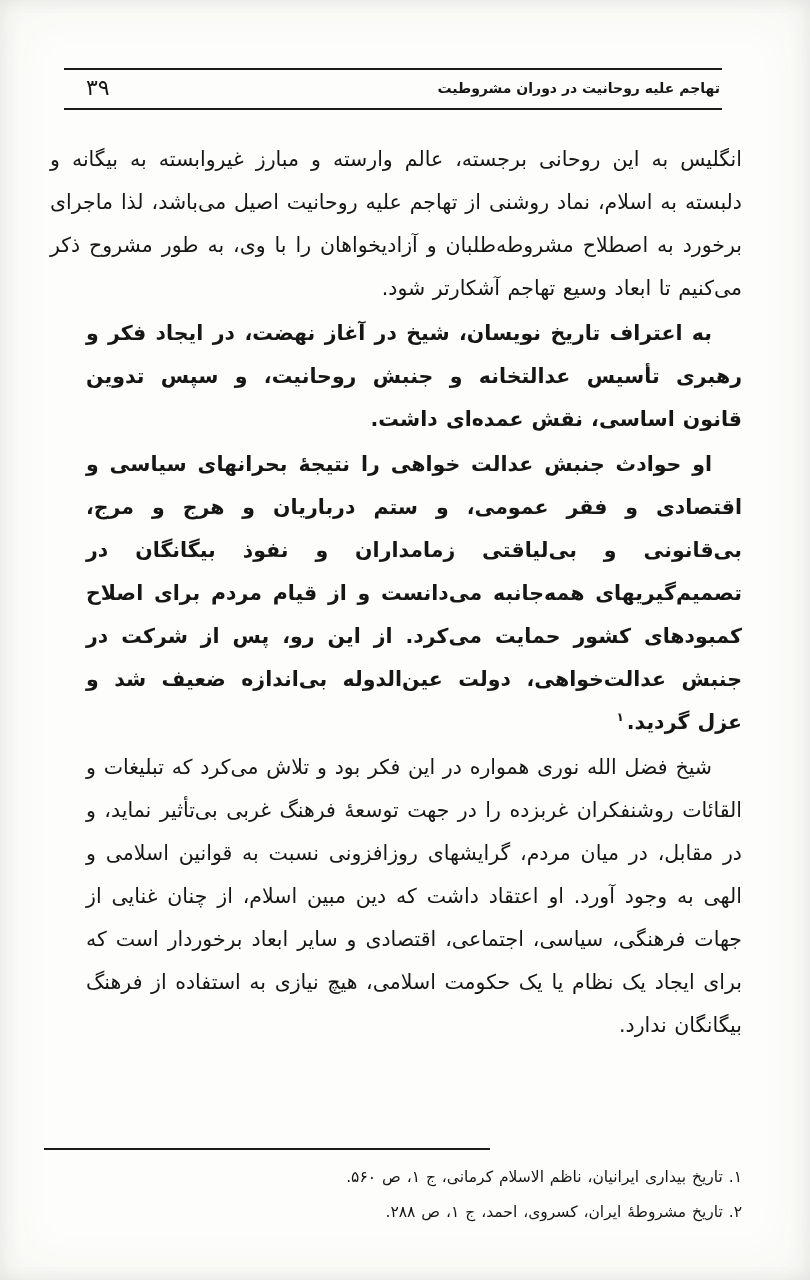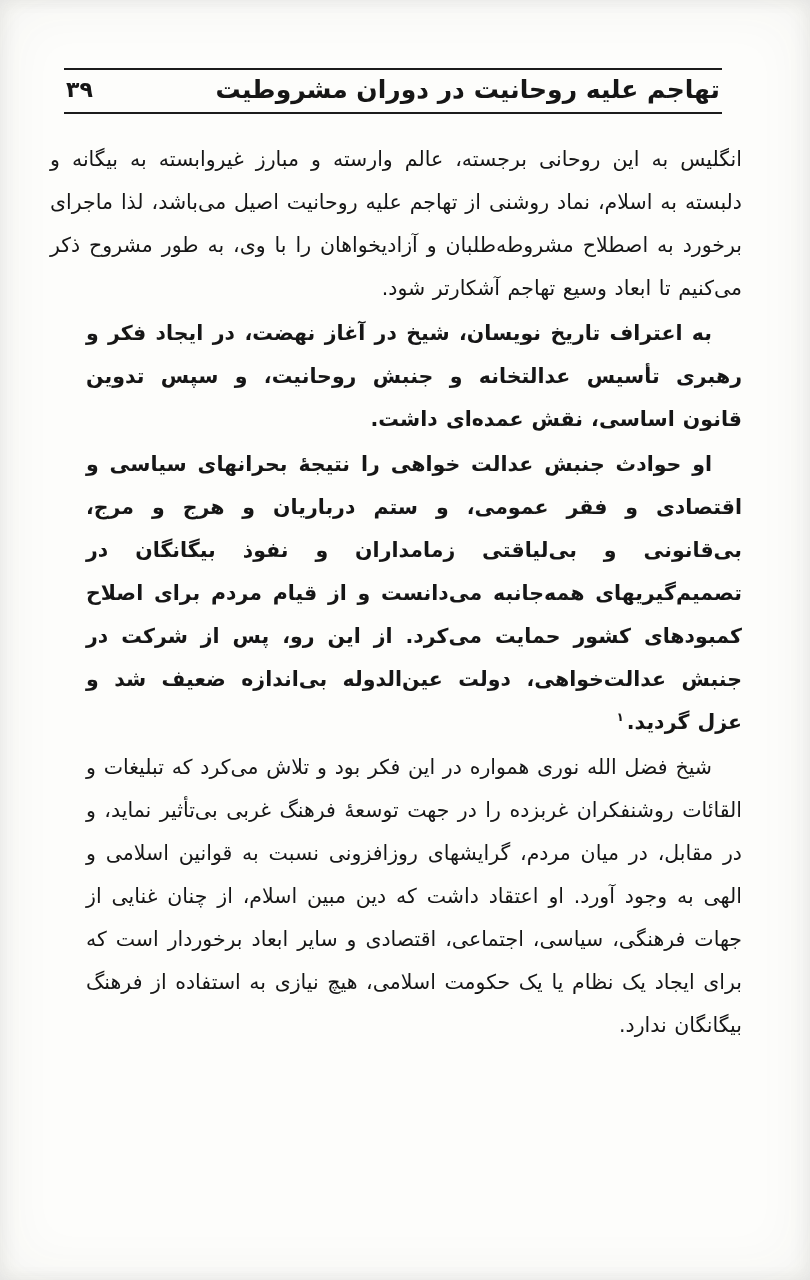--- a/index.html
+++ b/index.html
@@ -26,25 +26,26 @@
     padding: 5px 2px 8px 2px;
   }
   .header-row {
     display: flex;
     direction: ltr;
     justify-content: space-between;
     align-items: center;
   }
   .page-number {
     font-size: 22px;
-    font-weight: bold;
+    font-weight: normal;
     letter-spacing: 1px;
+    margin-left: 20px;
   }
   .running-title {
-    font-size: 25px;
+    font-size: 14px;
     font-weight: bold;
   }
   .body-text {
     position: absolute;
     top: 138px;
     right: 68px;
     left: 50px;
   }
   .para {
     font-size: 20.5px;
@@ -97,14 +98,19 @@
     </div>
   </header>
 
   <main class="body-text">
     <p class="para"><span>انگلیس به این روحانی برجسته، عالم وارسته و مبارز غیروابسته به بیگانه و دلبسته به اسلام، نماد روشنی از تهاجم علیه روحانیت اصیل می‌باشد، لذا ماجرای برخورد به اصطلاح مشروطه‌طلبان و آزادیخواهان را با وی، به طور مشروح ذکر می‌کنیم تا ابعاد وسیع تهاجم آشکارتر شود.</span></p>
     <p class="para bold indent"><span>به اعتراف تاریخ نویسان، شیخ در آغاز نهضت، در ایجاد فکر و رهبری تأسیس عدالتخانه و جنبش روحانیت، و سپس تدوین قانون اساسی، نقش عمده‌ای داشت.</span></p>
     <p class="para bold indent"><span>او حوادث جنبش عدالت خواهی را نتیجهٔ بحرانهای سیاسی و اقتصادی و فقر عمومی، و ستم درباریان و هرج و مرج، بی‌قانونی و بی‌لیاقتی زمامداران و نفوذ بیگانگان در تصمیم‌گیریهای همه‌جانبه می‌دانست و از قیام مردم برای اصلاح کمبودهای کشور حمایت می‌کرد. از این رو، پس از شرکت در جنبش عدالت‌خواهی، دولت عین‌الدوله بی‌اندازه ضعیف شد و عزل گردید.</span><sup class="fn-ref">۱</sup></p>
     <p class="para indent"><span>شیخ فضل الله نوری همواره در این فکر بود و تلاش می‌کرد که تبلیغات و القائات روشنفکران غربزده را در جهت توسعهٔ فرهنگ غربی بی‌تأثیر نماید، و در مقابل، در میان مردم، گرایشهای روزافزونی نسبت به قوانین اسلامی و الهی به وجود آورد. او اعتقاد داشت که دین مبین اسلام، از چنان غنایی از جهات فرهنگی، سیاسی، اجتماعی، اقتصادی و سایر ابعاد برخوردار است که برای ایجاد یک نظام یا یک حکومت اسلامی، هیچ نیازی به استفاده از فرهنگ بیگانگان ندارد.</span></p>
   </main>
 
+  <footer class="footnotes">
+    <div class="footnote-rule"></div>
+    <p class="footnote">۱. تاریخ بیداری ایرانیان، ناظم الاسلام کرمانی، ج ۱، ص ۵۶۰.</p>
+    <p class="footnote">۲. تاریخ مشروطهٔ ایران، کسروی، احمد، ج ۱، ص ۲۸۸.</p>
+  </footer>
 
 </div>
 
 </body></html>

